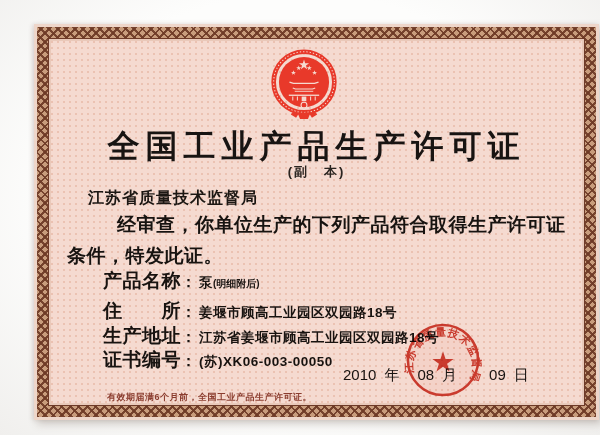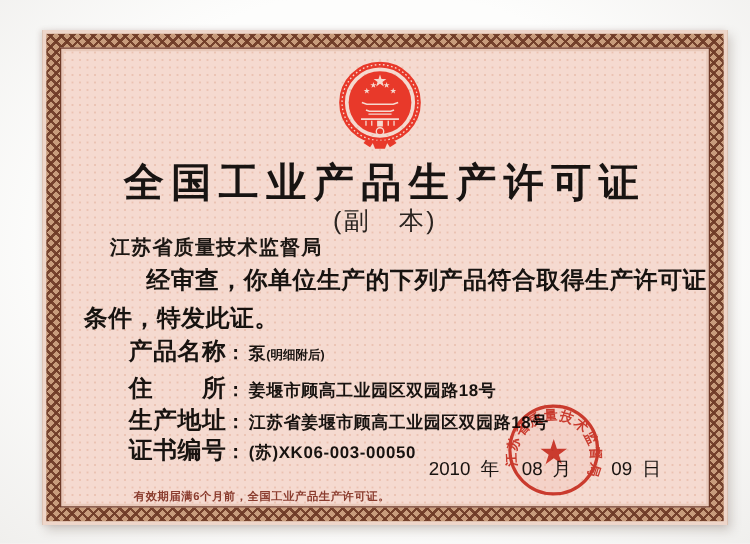--- a/index.html
+++ b/index.html
@@ -9,37 +9,38 @@
     background:radial-gradient(ellipse at 50% 45%, #fdfdfc 60%, #f0efed 100%);
   }
   .cert{
     position:absolute;left:34px;top:24px;width:542px;height:390px;
     border:3px solid #eed6ca;
     box-shadow:3px 4px 8px rgba(90,70,60,0.25), -2px 0 4px rgba(120,90,80,0.15);
     background-color:#bd8e6f;
     background-image:
       repeating-linear-gradient(45deg, rgba(110,58,38,.9) 0 2px, rgba(110,58,38,0) 2px 6px),
       repeating-linear-gradient(-45deg, rgba(110,58,38,.9) 0 2px, #c89c7c 2px 6px);
+    padding-left: 17px;
   }
   .paper{
     position:absolute;left:11px;top:11px;right:11px;bottom:11px;
     border:1px solid #6e3a28;
     box-shadow:inset 0 0 0 2px #e9c9ba;
     background-color:#f5dad0;
     background-image:radial-gradient(circle, #ebc2b2 0.9px, rgba(0,0,0,0) 1px);
     background-size:6px 6px;
   }
   .emblem{position:absolute;left:222px;top:8px;width:66px;height:82px;}
   .title{
     position:absolute;left:0;top:86px;width:100%;text-align:center;
     font-size:32px;font-weight:bold;color:#181412;letter-spacing:6px;white-space:nowrap;
   }
   .subtitle{
     position:absolute;left:0;top:124px;width:100%;text-align:center;
-    font-size:20px;color:#2a2420;letter-spacing:2px;
+    font-size:13px;color:#2a2420;letter-spacing:2px;font-weight:bold;
   }
   .company{
     position:absolute;left:39px;top:149px;
     font-size:16px;font-weight:bold;color:#1c1713;letter-spacing:1px;
   }
   .bodytext{
     position:absolute;left:18px;top:170px;width:505px;
     font-size:19px;font-weight:bold;color:#171310;line-height:31px;letter-spacing:0.5px;
   }
   .bodytext .indent{text-indent:50px;}

